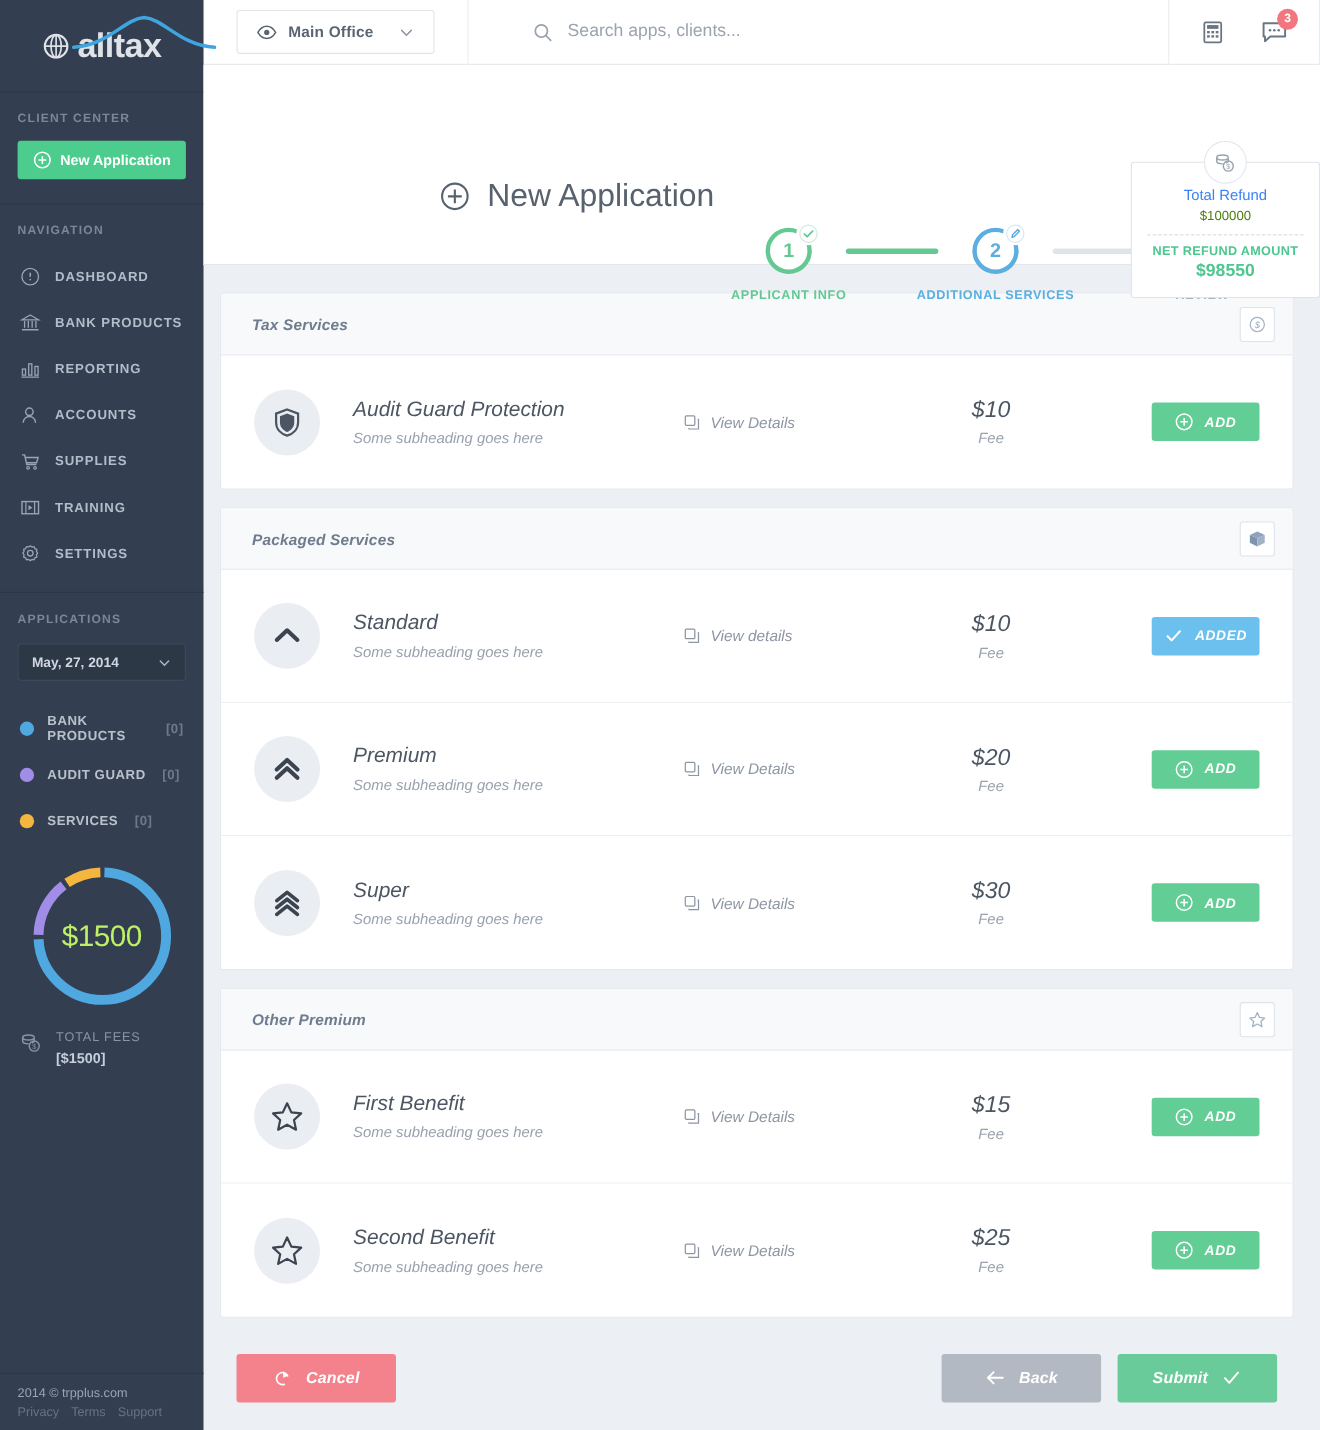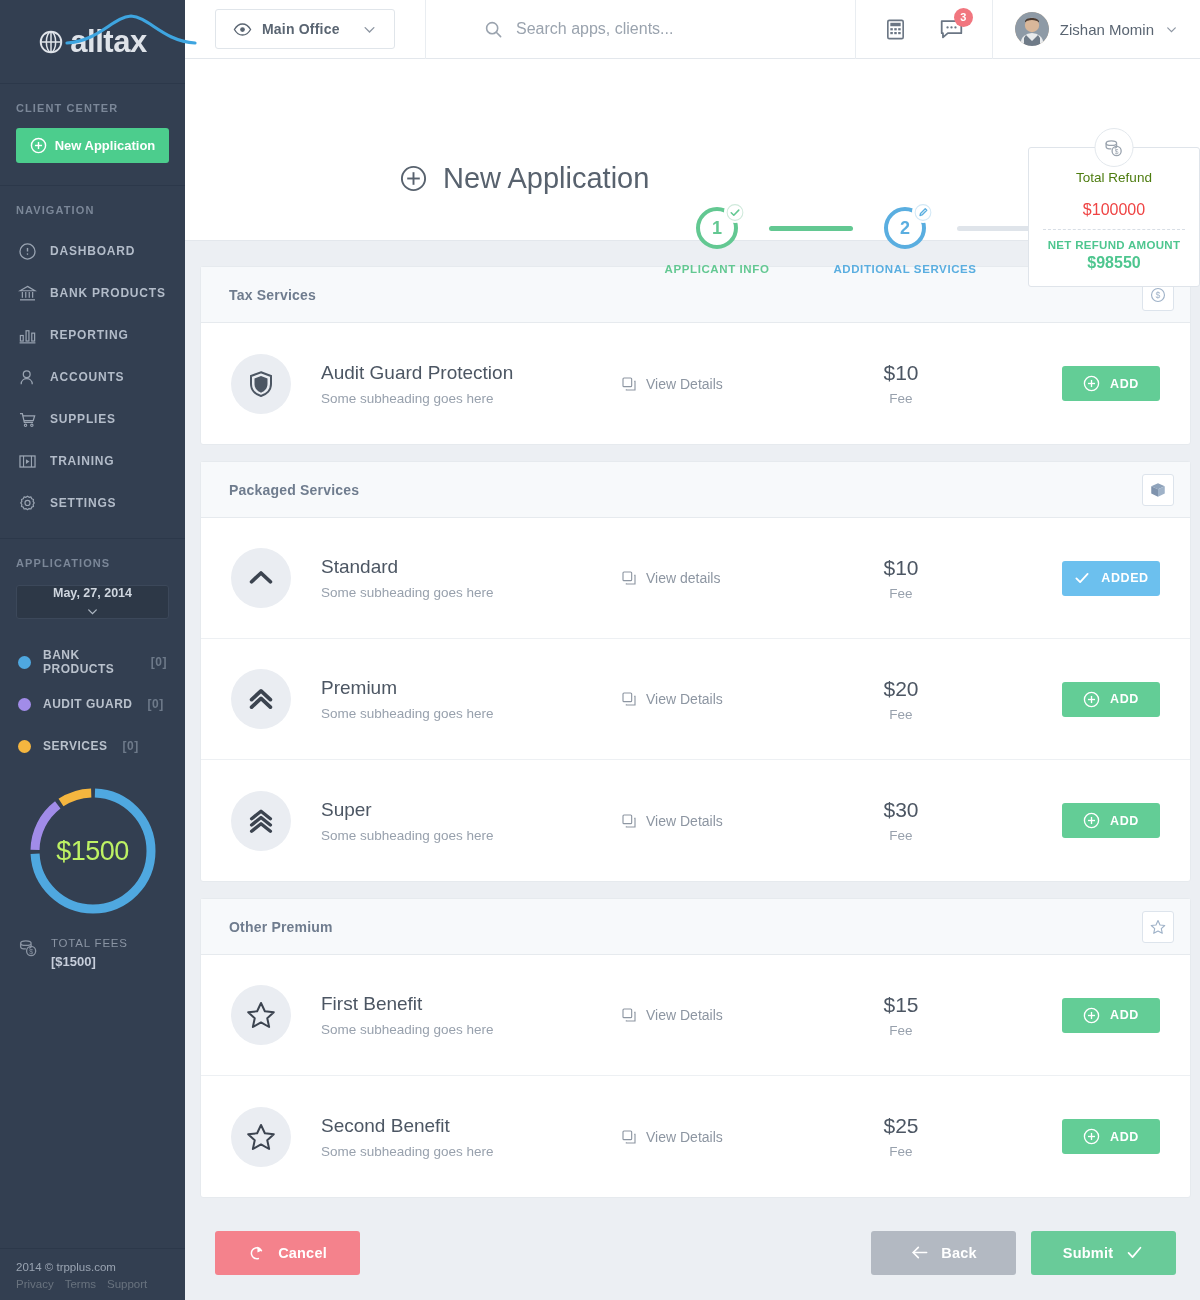--- a/index.html
+++ b/index.html
@@ -49,21 +49,21 @@
     padding: 0 18px; height: 42px; cursor: pointer;
     color: #b3bcc9; font-size: 12px; font-weight: bold; letter-spacing: 0.8px;
   }
   .nav-item .ic { width: 19px; height: 19px; flex: 0 0 19px; display: flex; align-items: center; justify-content: center; }
   .nav-section2 { padding: 18px 0 14px 0; border-bottom: 1px solid #2c384a; }
 
   .date-select {
     margin: 0 16px 22px 16px; height: 34px;
     background: #2d3847; border: 1px solid #3c485a; border-radius: 3px;
     display: flex; align-items: center; justify-content: space-between;
-    padding: 0 12px; color: #cfd6df; font-size: 12.5px; font-weight: bold; cursor: pointer; flex-direction: column;
+    padding: 0 12px; color: #cfd6df; font-size: 12.5px; font-weight: bold; cursor: pointer;
   }
   .legend-item {
     display: flex; align-items: center; gap: 12px;
     padding: 0 18px; height: 42px; cursor: pointer;
     font-size: 12px; font-weight: bold; letter-spacing: 0.5px;
   }
   .dot { width: 13px; height: 13px; border-radius: 50%; flex: 0 0 13px; }
   .legend-name { color: #b9c1cc; }
   .legend-count { color: #6e7a8a; margin-left: 3px; }
 
@@ -168,28 +168,28 @@
   .refund-card {
     position: absolute; right: 0px; top: 88px; width: 172px;
     border: 1px solid #dfe4ea; border-radius: 3px; background: #fff;
     padding: 22px 10px 14px 10px; text-align: center;
   }
   .refund-icon-badge {
     position: absolute; top: -20px; left: 50%; transform: translateX(-50%);
     width: 39px; height: 39px; border-radius: 50%; background: #fff;
     border: 1px solid #e3e8ed; display: flex; align-items: center; justify-content: center;
   }
-  .refund-label { font-size: 13.5px; color: #4d7c0f; margin-bottom: 16px; }
-  .refund-amt { font-size: 16px; color: #ef4444; padding-bottom: 10px; }
+  .refund-label { font-size: 13.5px; color: #3b82f6; margin-bottom: 4px; }
+  .refund-amt { font-size: 12px; color: #4d7c0f; padding-bottom: 10px; }
   .refund-div { border-top: 1px dashed #d8dee5; margin: 0 4px 9px 4px; }
   .net-label { font-size: 11.5px; font-weight: bold; letter-spacing: 0.3px; color: #4ec68f; margin-bottom: 3px; }
   .net-amt { font-size: 16px; font-weight: bold; color: #4ec68f; }
 
   
-  .content { flex: 1; padding: 25px 9px 0 15px; overflow: hidden; }
+  .content { flex: 1; padding: 25px 24px 0 15px; overflow: hidden; font-style: italic; }
   .card { background: #fff; border-radius: 3px; margin-bottom: 16px; border: 1px solid #e6eaee; }
   .card-head {
     height: 56px; background: #f7f9fb; border-bottom: 1px solid #e6eaee;
     display: flex; align-items: center; justify-content: space-between; padding: 0 16px 0 28px;
   }
   .card-title { font-size: 14px; font-weight: bold; color: #6f7c8e; letter-spacing: 0.2px; }
   .card-head-icon {
     width: 32px; height: 32px; border: 1px solid #dde4ec; border-radius: 3px;
     display: flex; align-items: center; justify-content: center; background: #fff; cursor: pointer;
   }
@@ -455,43 +455,20 @@
           <svg width="25" height="25" viewBox="0 0 24 24">
             <path d="M2.6 4 H21.4 V15.5 H8.5 L3.8 19.6 V15.5 H2.6 Z" fill="none" stroke="#6b7684" stroke-width="1.7" stroke-linejoin="round"></path>
             <circle cx="8.2" cy="10" r="1.1" fill="#6b7684"></circle>
             <circle cx="12" cy="10" r="1.1" fill="#6b7684"></circle>
             <circle cx="15.8" cy="10" r="1.1" fill="#6b7684"></circle>
           </svg>
           <span class="badge">3</span>
         </div>
       </div>
 
-      <div class="user-box">
-        <div class="avatar">
-          <svg width="34" height="34" viewBox="0 0 34 34">
-            <defs>
-                <clipPath id="cavat">
-                  <circle cx="17" cy="17" r="17"></circle>
-                </clipPath>
-              </defs>
-            <g clip-path="url(#cavat)">
-              <rect width="34" height="34" fill="#8e9aa6"></rect>
-              <circle cx="17" cy="13" r="7.2" fill="#d9b79a"></circle>
-              <path d="M10.2 9.4 C10.2 4.8 23.8 4.8 23.8 9.6 C23.8 7.4 10.2 7.4 10.2 9.4 Z" fill="#4a3a30"></path>
-              <path d="M9.9 9.8 C10.4 6 23.6 6 24.1 9.9 L23.3 10.2 C22.6 7.4 11.3 7.4 10.7 10.2 Z" fill="#4a3a30"></path>
-              <ellipse cx="17" cy="30" rx="11" ry="9" fill="#e8eaec"></ellipse>
-              <path d="M11 23 L17 29 L23 23 L25 26 L25 36 L9 36 L9 26 Z" fill="#6f7b88"></path>
-            </g>
-          </svg>
-        </div>
-        <span class="user-name">Zishan Momin</span>
-        <svg width="13" height="13" viewBox="0 0 24 24">
-          <path d="M5 9 L12 16 L19 9" fill="none" stroke="#8d96a2" stroke-width="2.2" stroke-linecap="round"></path>
-        </svg>
-      </div>
     </div>
 
     <div class="head-band">
 
       <div class="page-title">
         <svg width="27" height="27" viewBox="0 0 24 24">
           <circle cx="12" cy="12" r="10.3" fill="none" stroke="#58626e" stroke-width="1.7"></circle>
           <line x1="12" y1="6.4" x2="12" y2="17.6" stroke="#58626e" stroke-width="1.7"></line>
           <line x1="6.4" y1="12" x2="17.6" y2="12" stroke="#58626e" stroke-width="1.7"></line>
         </svg>

